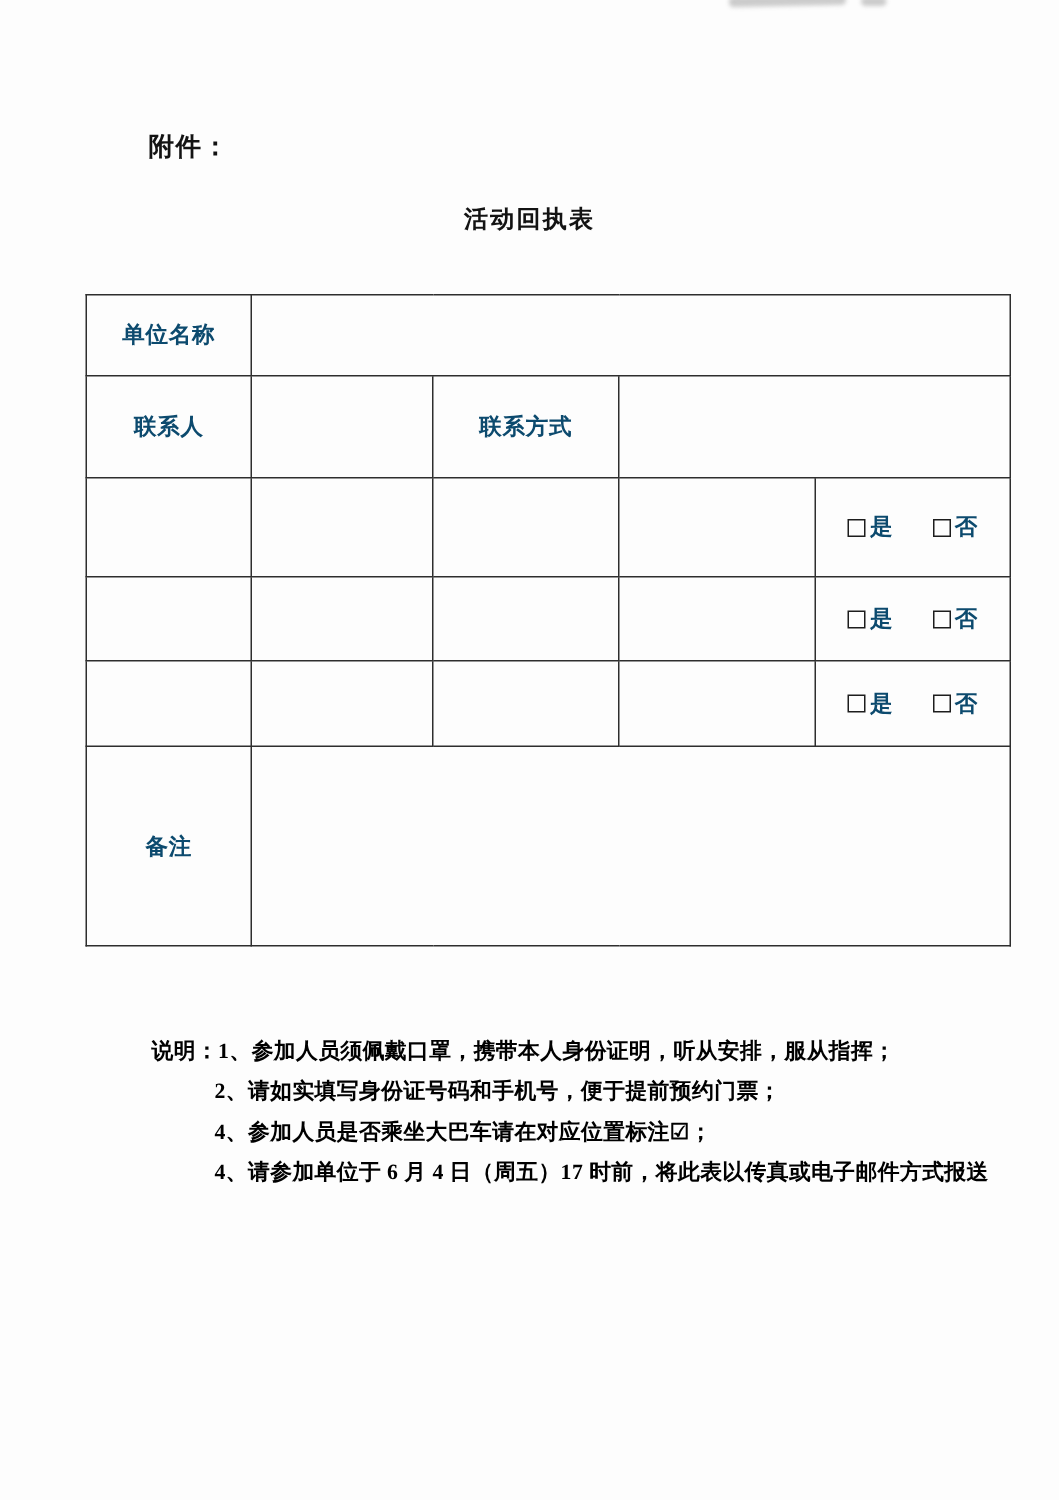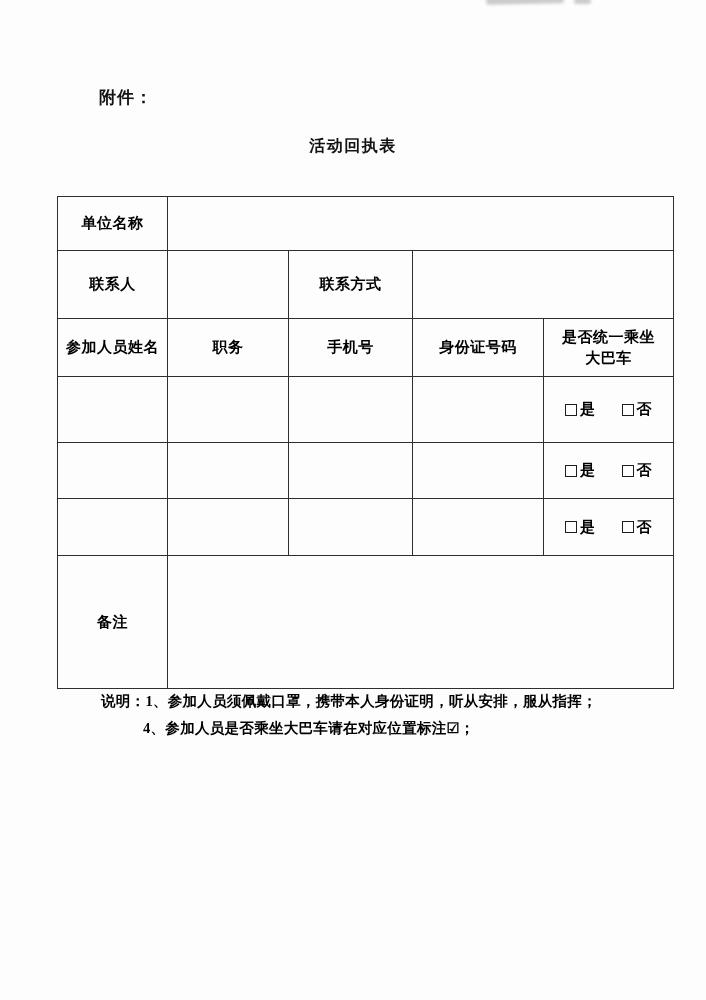--- a/index.html
+++ b/index.html
@@ -39,21 +39,21 @@
     table-layout: fixed;
   }
   table.form td {
     border: 1px solid #2e2e2e;
     text-align: center;
     vertical-align: middle;
     font-size: 15px;
     font-weight: 600;
     padding: 0;
     letter-spacing: .5px;
-    color: #000000;
+    color: #0c4a6e;
   }
   .r1 { height: 54px; }
   .r2 { height: 68px; margin-top: 36px; }
   .r3 { height: 58px; }
   .r4 { height: 66px; }
   .r5 { height: 56px; }
   .r6 { height: 57px; }
   .r7 { height: 133px; }
 
   .bus-header span { display: block; line-height: 21px; }
@@ -108,30 +108,20 @@
       <td colspan="4"></td>
     </tr>
 
     <tr class="r2">
       <td>联系人</td>
       <td></td>
       <td>联系方式</td>
       <td colspan="2"></td>
     </tr>
 
-    <tr class="r3">
-      <td>参加人员姓名</td>
-      <td>职务</td>
-      <td>手机号</td>
-      <td>身份证号码</td>
-      <td class="bus-header">
-        <span>是否统一乘坐</span>
-        <span>大巴车</span>
-      </td>
-    </tr>
 
     <tr class="r4">
       <td></td>
       <td></td>
       <td></td>
       <td></td>
       <td>
         <div class="cbs">
           <span class="cb">
             <span class="cb-box"></span>
@@ -187,16 +177,18 @@
       <td>备注</td>
       <td colspan="4"></td>
     </tr>
   </tbody>
     </table>
 
   <div class="notes">
     <div class="note-line">
       <span class="note-label">说明：</span><span>1、参加人员须佩戴口罩，携带本人身份证明，听从安排，服从指挥；</span>
     </div>
+    <div class="note-line indent">2、请如实填写身份证号码和手机号，便于提前预约门票；</div>
     <div class="note-line indent">4、参加人员是否乘坐大巴车请在对应位置标注☑；</div>
+    <div class="note-line indent">4、请参加单位于 6 月 4 日（周五）17 时前，将此表以传真或电子邮件方式报送</div>
   </div>
 
 </div>
 
 </body></html>

